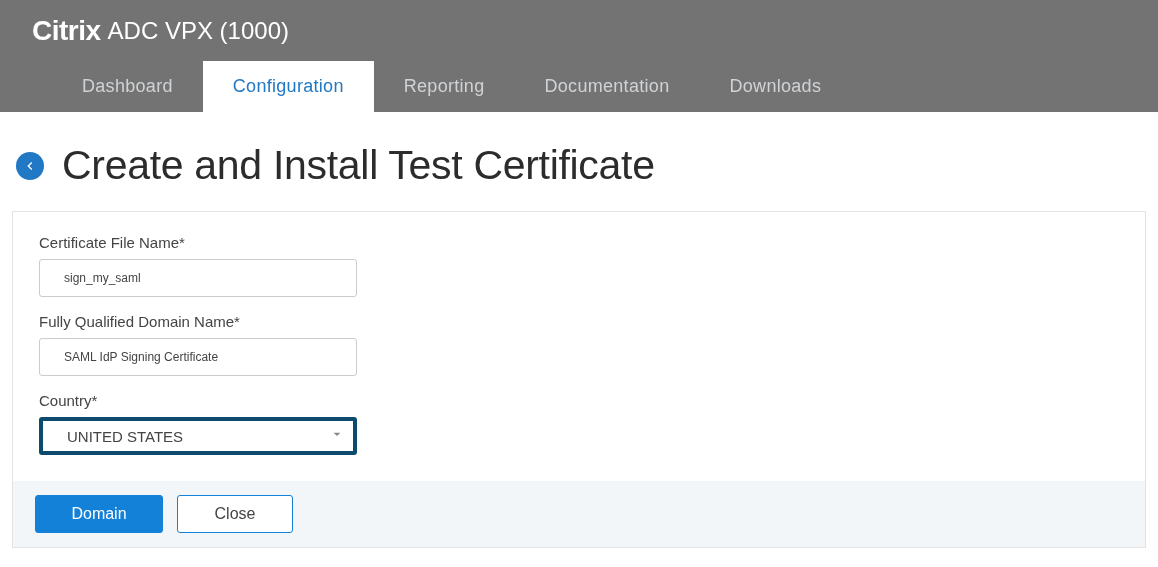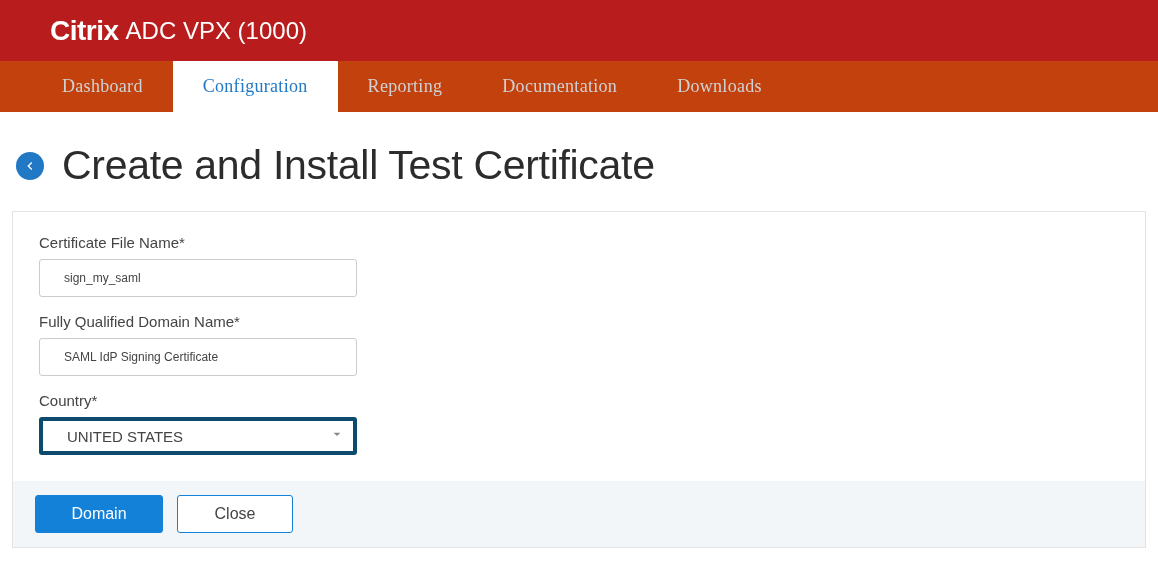--- a/index.html
+++ b/index.html
@@ -8,43 +8,42 @@
       padding: 0;
     }
     body {
       font-family: -apple-system, BlinkMacSystemFont, "Segoe UI", Arial, sans-serif;
       background: #ffffff;
       width: 1158px;
       height: 567px;
       overflow: hidden;
     }
     .header {
-      background: #b91c1c;
+      background: #737373;
       color: #ffffff;
       height: 61px;
       display: flex;
       align-items: center;
-      padding-left: 50px;
+      padding-left: 32px;
     }
     .header-brand {
       font-size: 28px;
       font-weight: 700;
       letter-spacing: -0.5px;
     }
     .header-product {
       font-size: 24px;
       font-weight: 400;
       margin-left: 7px;
     }
     .nav-tabs {
-      background: #c2410c;
+      background: #737373;
       height: 51px;
       display: flex;
-      padding-left: 32px;
-      font-family: Liberation Serif, serif;
+      padding-left: 52px;
     }
     .nav-tab {
       color: #d0d3d6;
       padding: 0 30px;
       display: flex;
       align-items: center;
       font-size: 18px;
       cursor: pointer;
       letter-spacing: 0.3px;
     }

